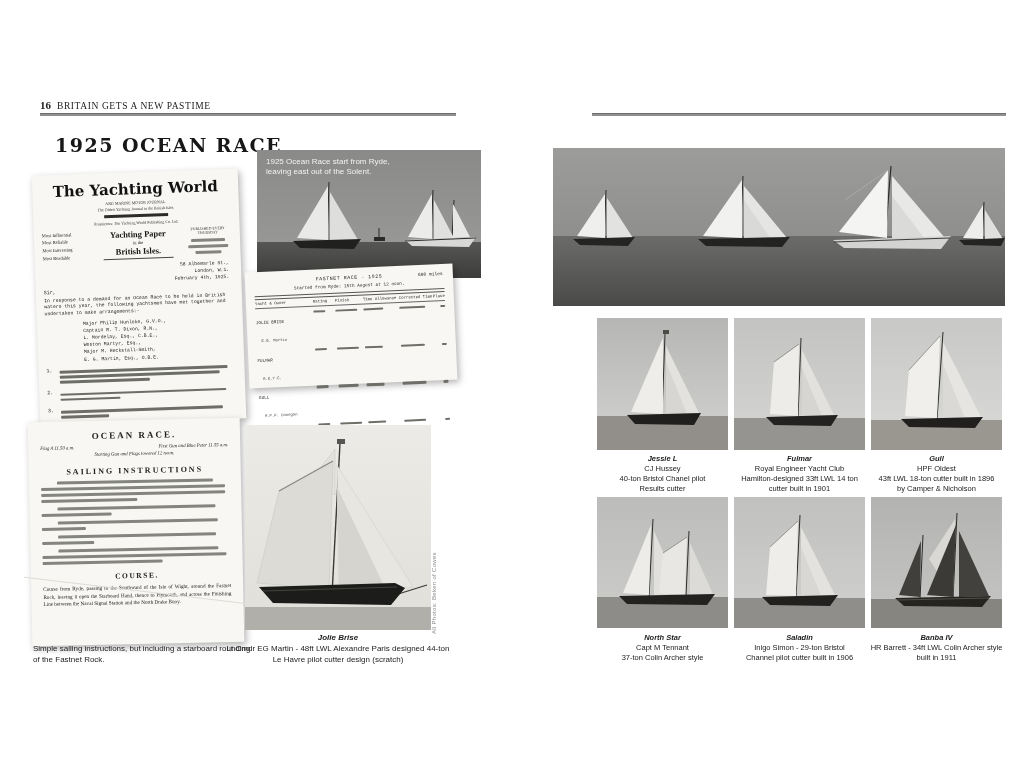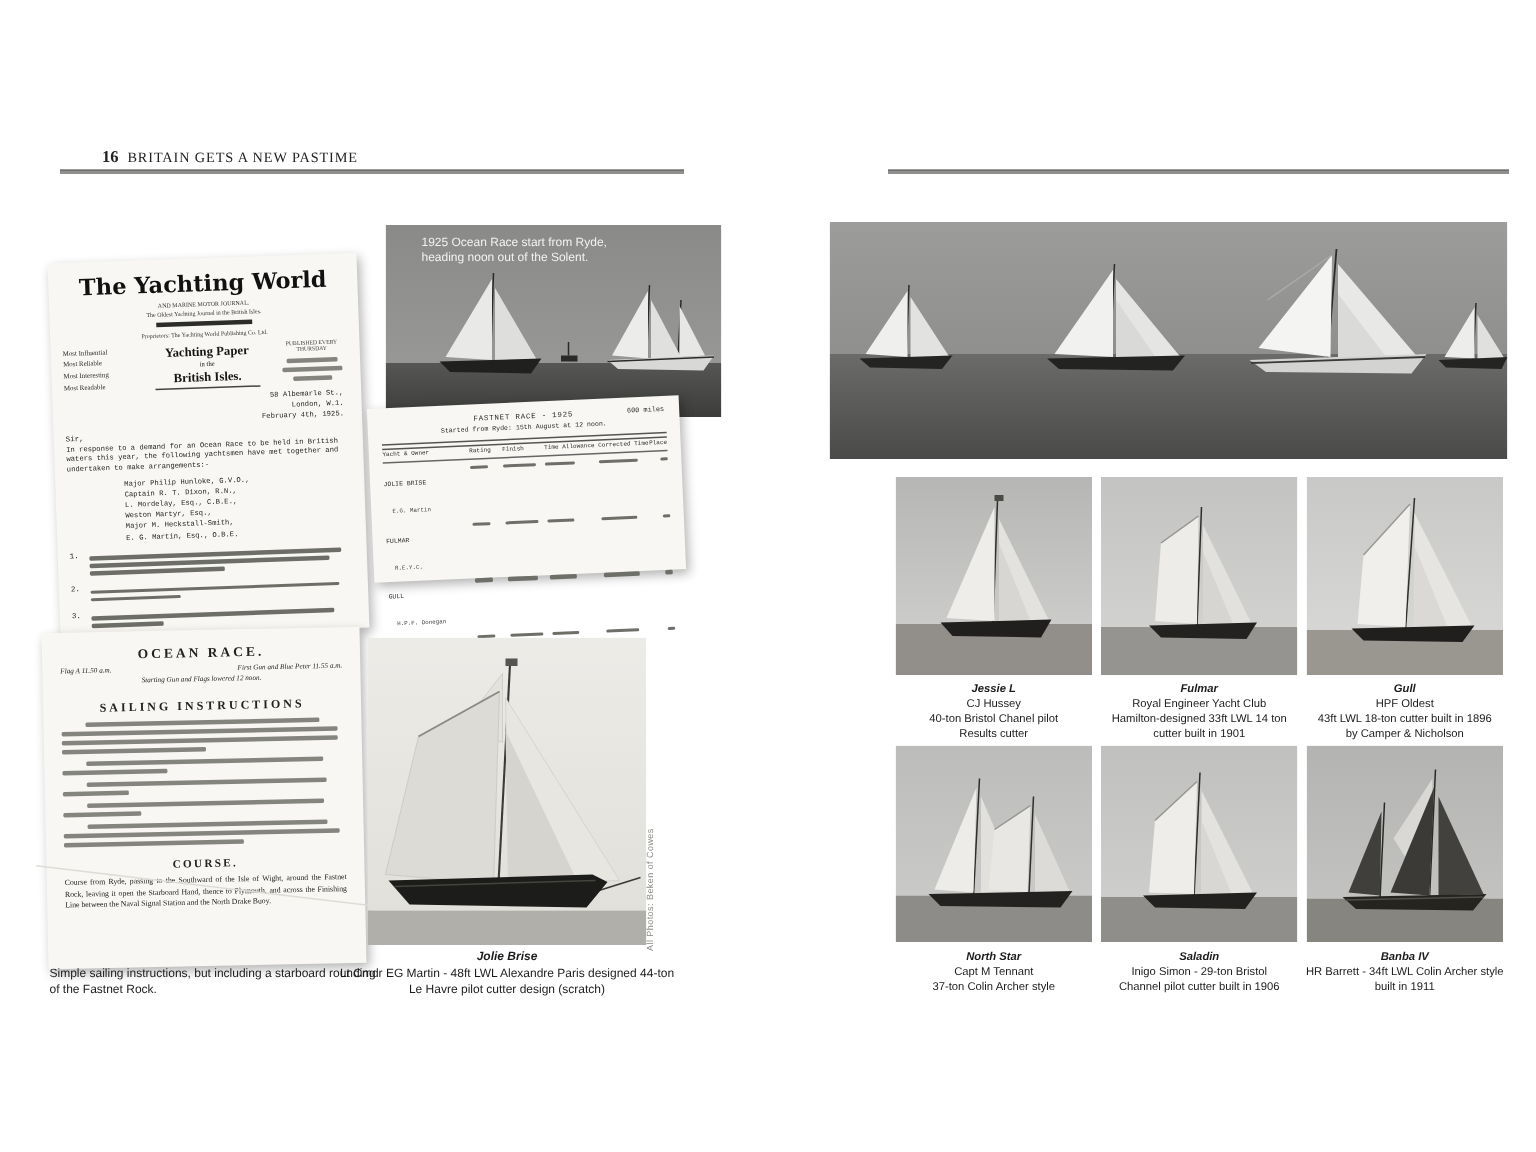--- a/index.html
+++ b/index.html
@@ -1,21 +1,21 @@
 <!DOCTYPE html>
 <html><head>
 <meta charset="utf-8">
 <style>
   html,body{margin:0;padding:0;background:#ffffff;}
   #canvas{position:relative;width:1024px;height:768px;background:#ffffff;overflow:hidden;
           font-family:"Liberation Sans",sans-serif;color:#1a1a1a;}
 
   
   .hdr{position:absolute;font-family:"Liberation Serif",serif;font-size:9.5px;letter-spacing:.6px;color:#222;}
-  .hdr .pn{font-weight:bold;font-size:11px;letter-spacing:0;margin-left:28px;}
+  .hdr .pn{font-weight:bold;font-size:11px;letter-spacing:0;}
   .hdr-left{left:40px;top:99px;width:416px;text-align:left;}
   .hdr-right{left:592px;top:99px;width:414px;text-align:right;}
   .rule{position:absolute;height:2px;background:#8f8f8d;border-top:1px solid #6f6f6d;}
   .rule-left{left:40px;top:113px;width:416px;}
   .rule-right{left:592px;top:113px;width:414px;}
 
   .title{position:absolute;left:55px;top:134px;font-family:"DejaVu Serif","Liberation Serif",serif;
          font-weight:bold;font-size:19px;letter-spacing:1.5px;color:#171717;}
 
   
@@ -70,21 +70,21 @@
   .sail .course{font-size:5.2px;line-height:1.45;margin-top:4px;text-align:justify;}
   .sail .crease{position:absolute;left:-8px;bottom:52px;width:240px;height:1px;background:#dddcd6;transform:rotate(8deg);}
 
   
   .cap{position:absolute;font-size:8px;line-height:1.35;color:#1c1c1c;}
   .cap i{font-style:italic;}
   .cap .bname{font-weight:bold;font-style:italic;}
   .results-cap{left:247px;top:388px;width:236px;}
   .sail-cap{left:33px;top:644px;width:226px;}
   .jolie-cap{left:208px;top:633px;width:260px;text-align:center;}
-  .overlaycap{position:absolute;left:24px;top:7px;color:#f2f2f0;font-size:8px;line-height:1.3;}
+  .overlaycap{position:absolute;left:9px;top:7px;color:#f2f2f0;font-size:8px;line-height:1.3;}
 
   
   .photo{position:absolute;overflow:hidden;}
   .ryde{left:257px;top:150px;width:224px;height:128px;}
   .jolie{left:245px;top:425px;width:186px;height:205px;}
   .pano{left:553px;top:148px;width:452px;height:158px;}
   .credit{position:absolute;left:431px;top:522px;width:10px;height:112px;
           writing-mode:vertical-rl;transform:rotate(180deg);font-size:6px;color:#8a8a88;letter-spacing:.3px;}
 
   
@@ -97,20 +97,21 @@
 </style>
 </head>
 <body>
 
 <div id="canvas">
 
   <div class="hdr hdr-left">
     <span class="pn">16</span>&nbsp;&nbsp;<span>BRITAIN GETS A NEW PASTIME</span>
   </div>
   <div class="rule rule-left"></div>
+  <div class="title">1925 OCEAN RACE</div>
 
   <div class="doc letter">
     <div class="mast">The Yachting World</div>
     <div class="sub">AND MARINE MOTOR JOURNAL.</div>
     <div class="sub">The Oldest Yachting Journal in the British Isles.</div>
     <div class="subbar"></div>
     <div class="sub">Proprietors:  The Yachting World Publishing Co. Ltd.</div>
     <div class="mid">
       <div class="claims">
         <div>Most Influential</div>
@@ -206,21 +207,21 @@
         <line x1="197" y1="50" x2="195" y2="89" stroke="#2b2b29" stroke-width="1"></line>
         <polygon points="175,44 151,87 175,89" fill="#ececea"></polygon>
         <polygon points="177,50 197,88 177,89" fill="#e0e0de"></polygon>
         <polygon points="196,54 213,87 196,88" fill="#e7e7e5"></polygon>
         <polygon points="148,90 219,87 212,97 155,96" fill="#d8d8d6"></polygon>
         <line x1="148" y1="91" x2="219" y2="88" stroke="#2a2a28" stroke-width="1"></line>
       </g>
     </svg>
     <div class="overlaycap">
       <div>1925 Ocean Race start from Ryde,</div>
-      <div>heading noon out of the Solent.</div>
+      <div>leaving east out of the Solent.</div>
     </div>
   </div>
 
   <div class="doc results">
     <div class="t1">FASTNET RACE - 1925</div>
     <div class="miles">600 miles</div>
     <div class="t2">Started from Ryde:  15th August at 12 noon.</div>
     <div class="dbl"></div>
     <div class="cols">
       <span class="c1">Yacht &amp; Owner</span>

